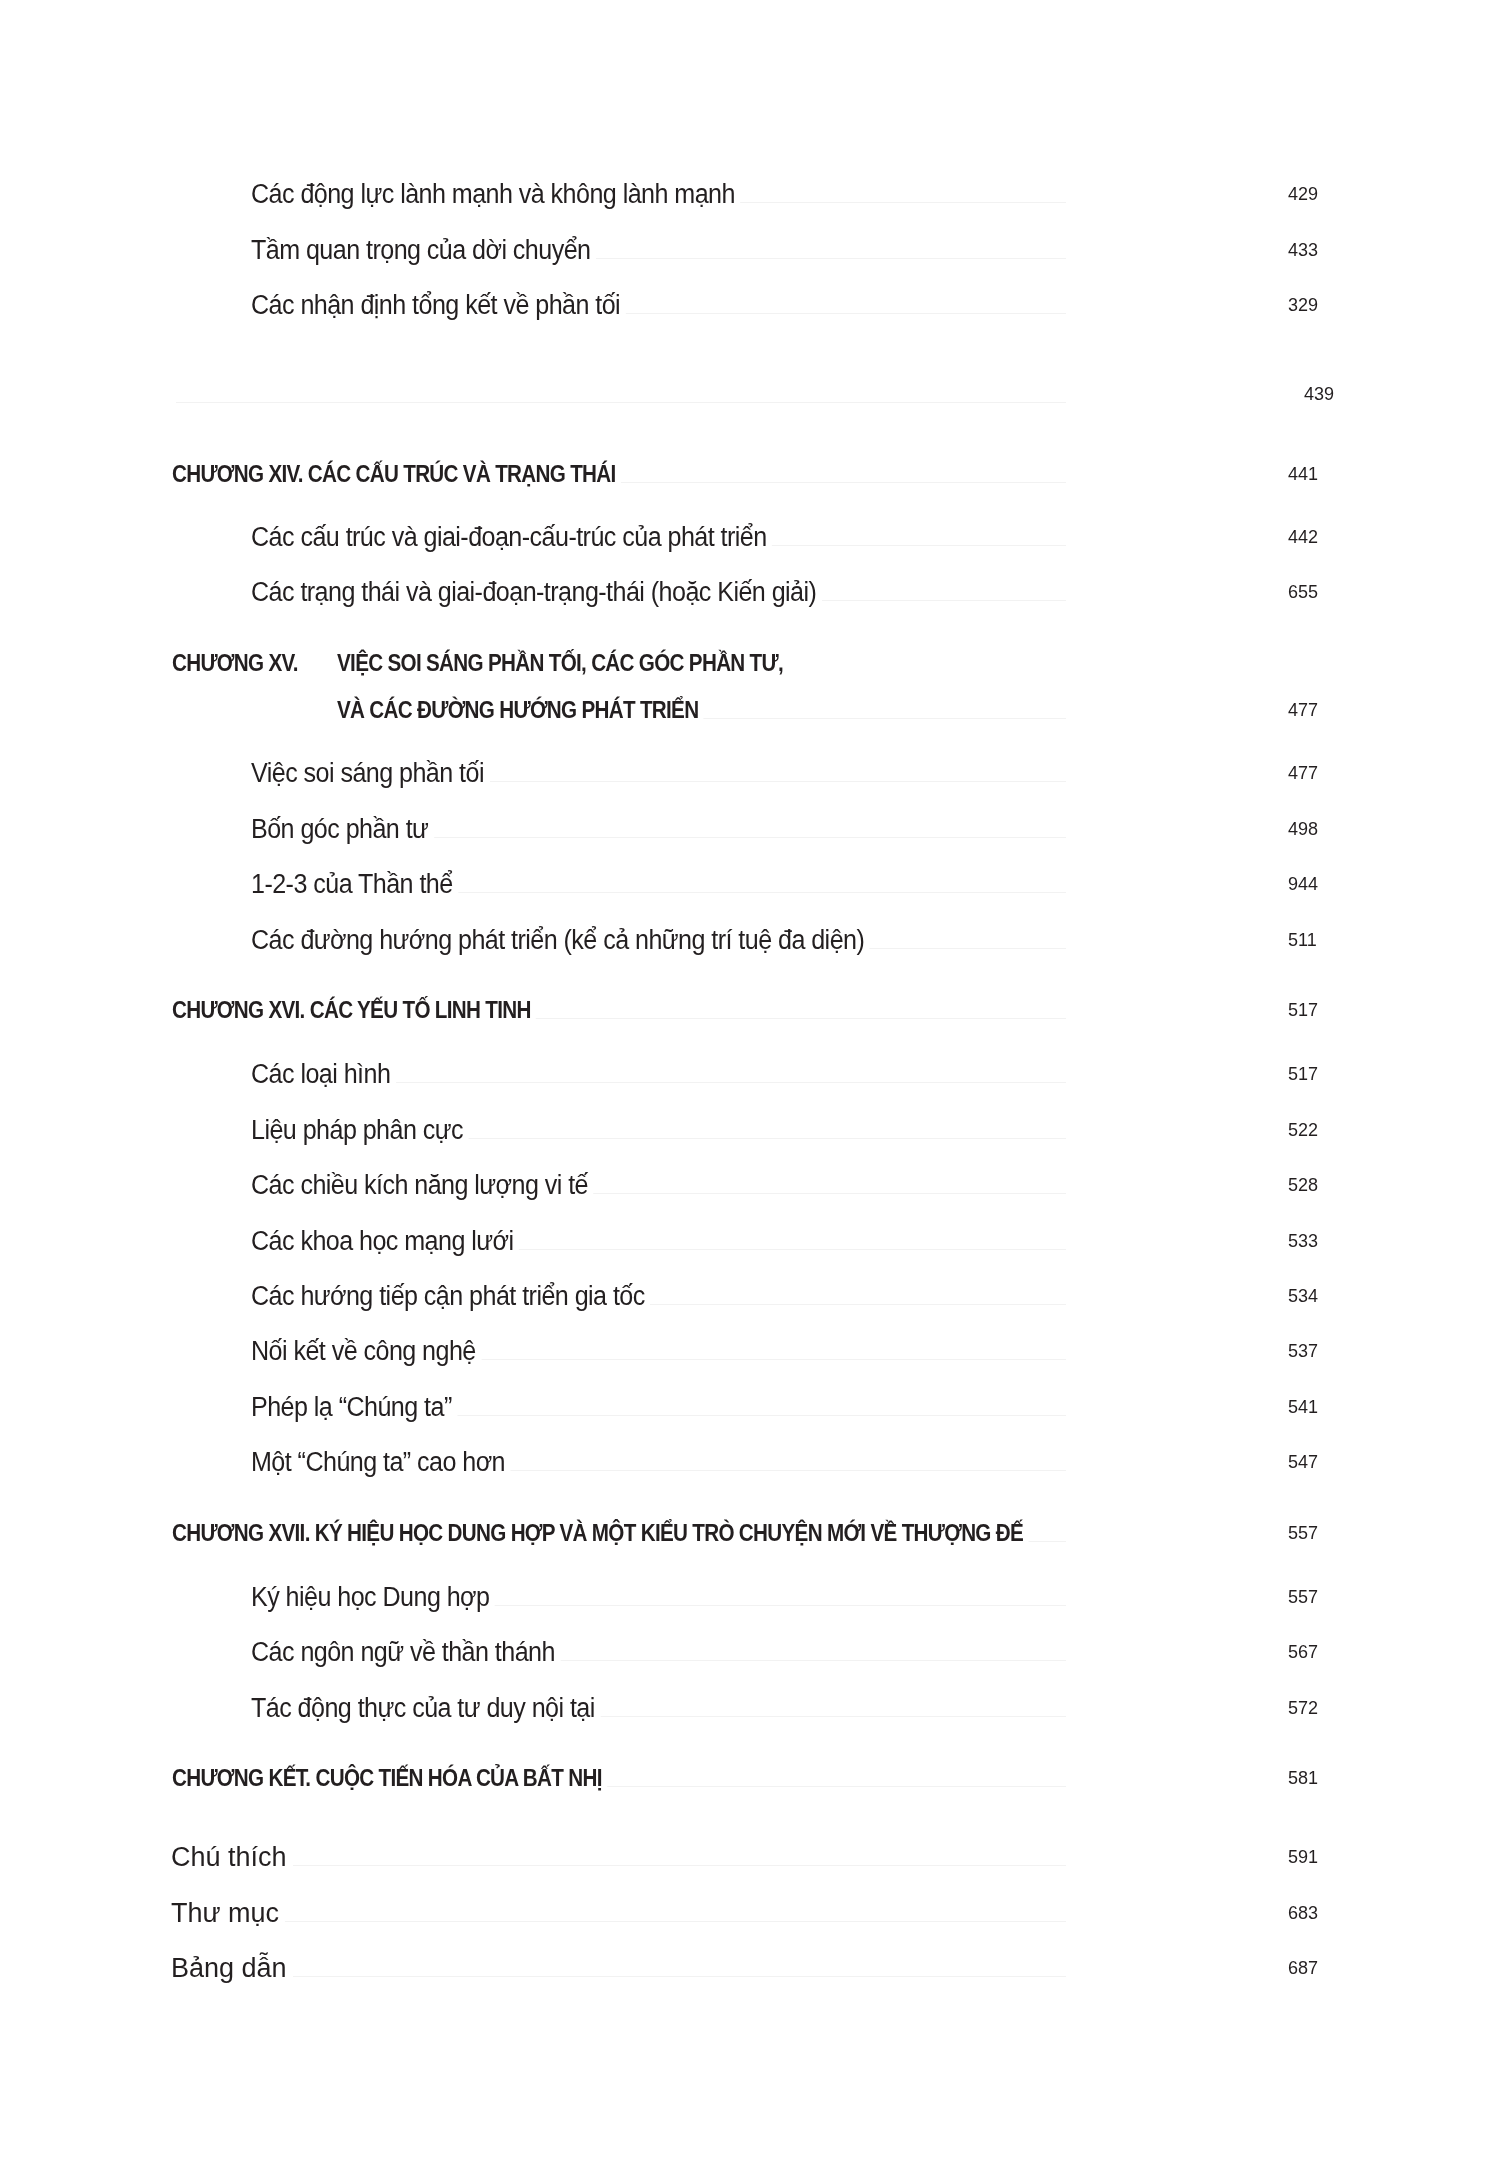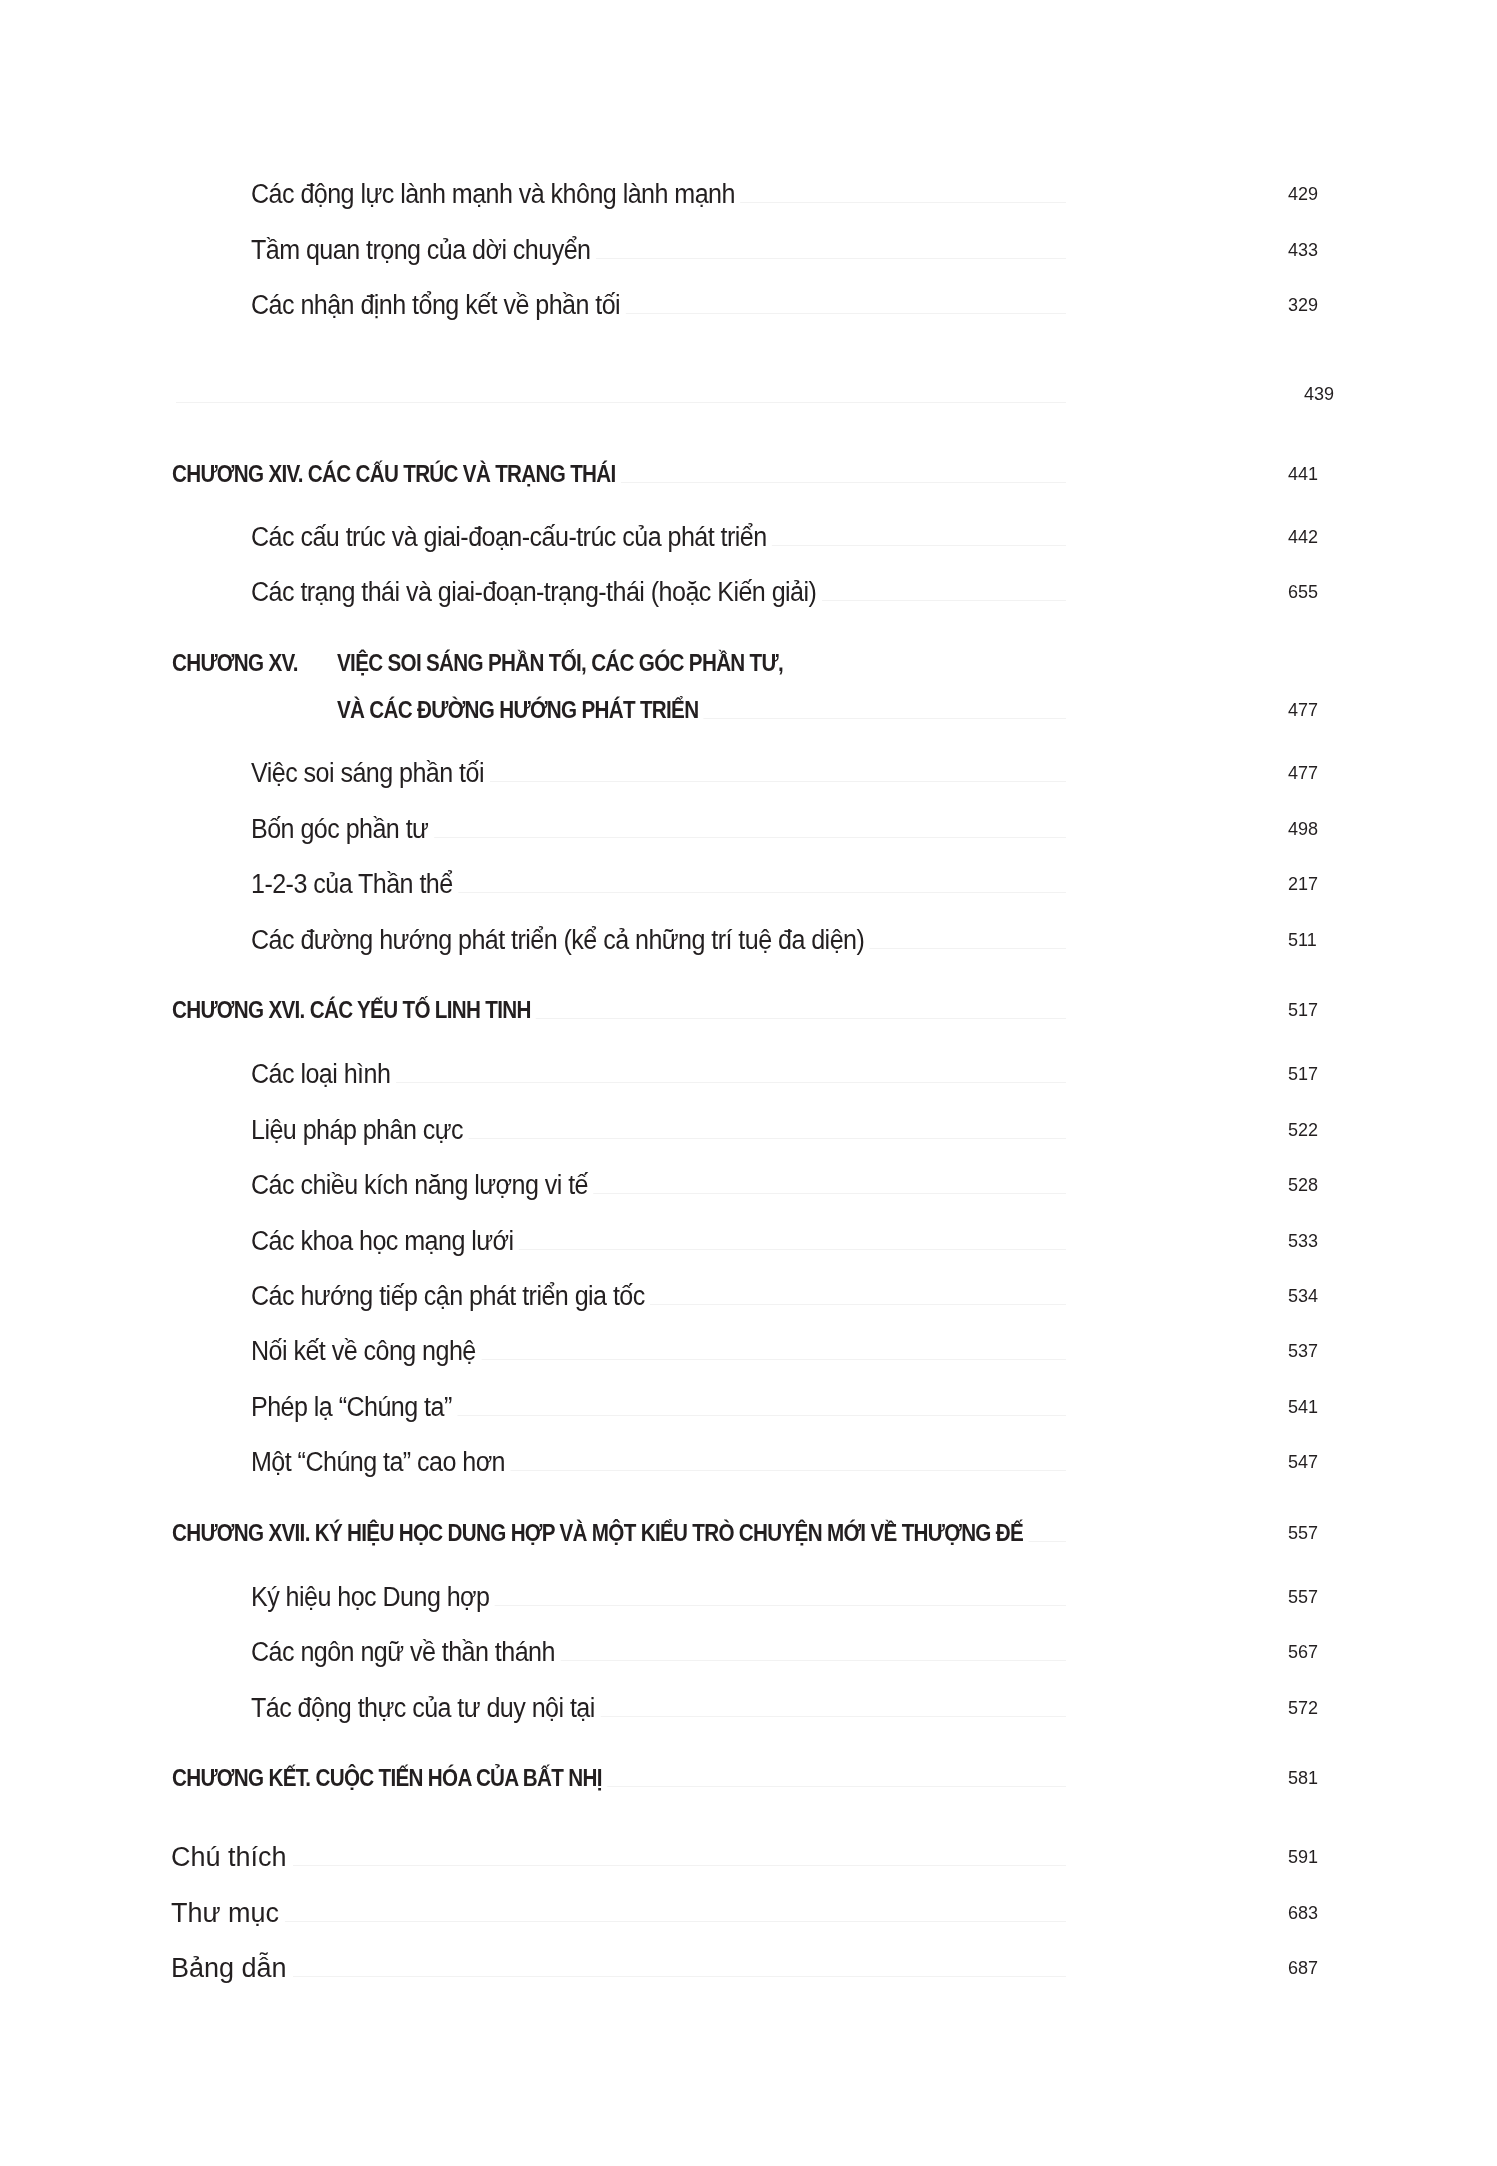--- a/index.html
+++ b/index.html
@@ -77,21 +77,21 @@
   <span class="page">477</span>
 </div>
 <div class="row sub" style="top:809px">
   <div class="leader"></div>
   <span class="label">Bốn góc phần tư</span>
   <span class="page">498</span>
 </div>
 <div class="row sub" style="top:864px">
   <div class="leader"></div>
   <span class="label">1-2-3 của Thần thể</span>
-  <span class="page">217</span>
+  <span class="page">944</span>
 </div>
 <div class="row sub" style="top:920px">
   <div class="leader"></div>
   <span class="label">Các đường hướng phát triển (kể cả những trí tuệ đa diện)</span>
   <span class="page">511</span>
 </div>
 
 <div class="row chap" style="top:990px">
   <div class="leader"></div>
   <span class="label">CHƯƠNG XVI. CÁC YẾU TỐ LINH TINH</span>

